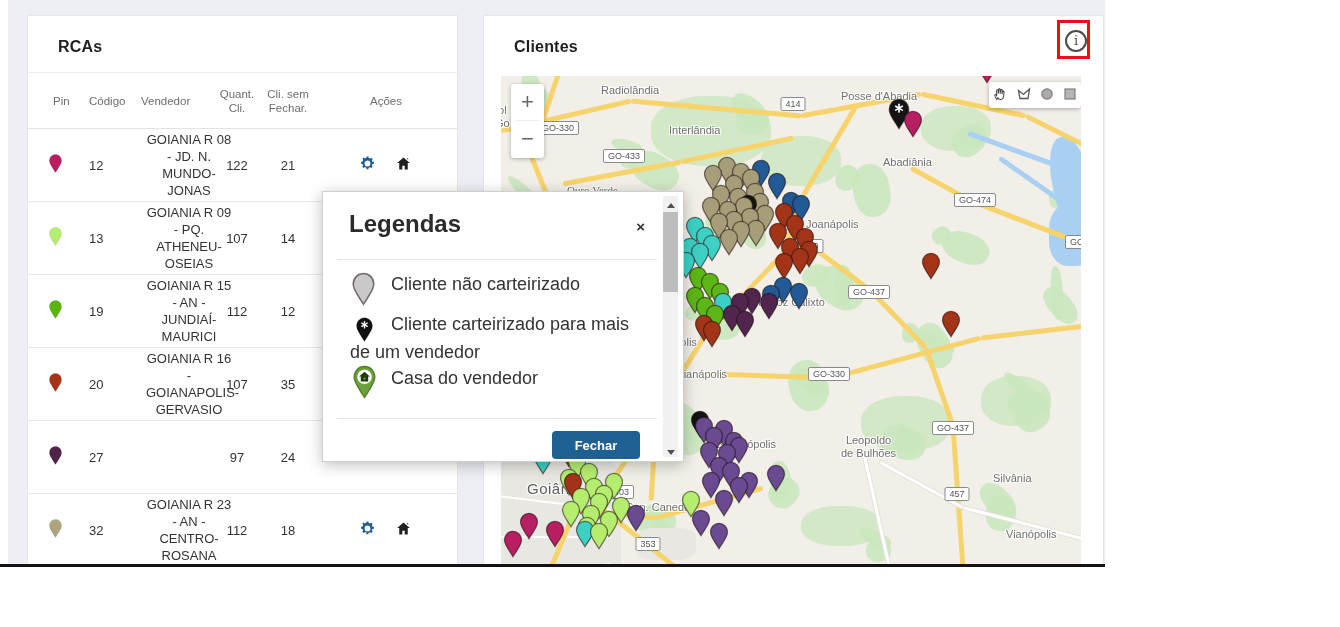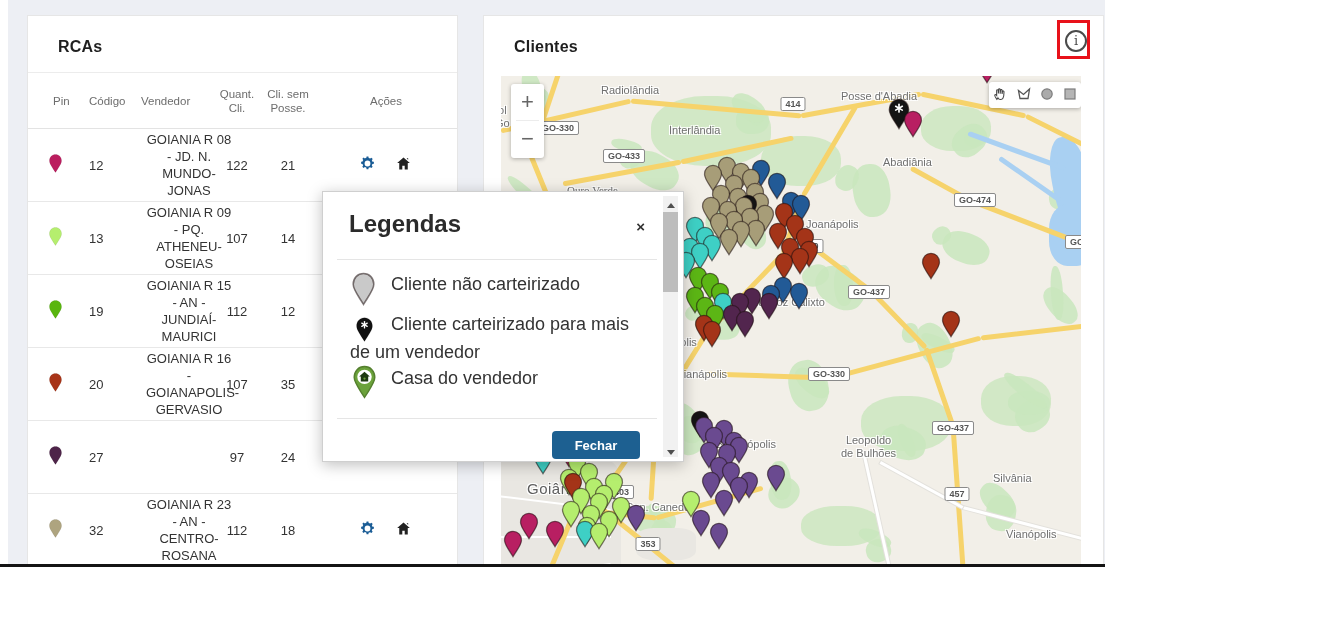--- a/index.html
+++ b/index.html
@@ -24,21 +24,21 @@
   
   #map { position:absolute; left:17px; top:60px; width:580px; height:489px; background:#f2efe8; overflow:hidden; }
   .gpatch { position:absolute; background:#c9e6bd; border-radius:45%; }
   .water { position:absolute; background:#a9d0f2; }
   .urban { position:absolute; background:#e9e7e2; }
   .road { position:absolute; transform-origin:0 0; }
   .place { position:absolute; font-size:11px; color:#6f6f6f; white-space:pre-line; text-align:center; line-height:13px;
            text-shadow:-1px -1px 0 #fff,1px -1px 0 #fff,-1px 1px 0 #fff,1px 1px 0 #fff; }
   .place.big { font-size:15px; color:#5d5d5d; letter-spacing:.5px; }
   .shield { position:absolute; transform:translate(-50%,-50%); background:#fff; border:1px solid #8a8a8a; border-radius:2px;
-            font-size:9px; color:#555; padding:1px 4px; white-space:nowrap;font-weight:bold; }
+            font-size:9px; color:#555; padding:1px 4px; white-space:nowrap; }
   .pin { position:absolute; transform:translate(-50%,-100%); }
   .zoomctl { position:absolute; left:10px; top:8px; width:33px; height:74px; background:#fff; border-radius:3px;
              box-shadow:0 1px 4px rgba(0,0,0,.3); z-index:30; }
   .zoomctl button { display:block; width:100%; height:36px; background:none; border:none; font-size:22px; color:#666; cursor:pointer; line-height:34px; }
   .zoomctl .zdiv { height:1px; background:#ececec; margin:0 5px; }
   .drawbar { position:absolute; left:488px; top:6px; width:92px; height:26px; background:#fff; border-radius:3px;
              box-shadow:0 1px 4px rgba(0,0,0,.3); z-index:30; display:flex; align-items:center; justify-content:space-around; }
   .drawbar button { background:none; border:none; width:20px; height:20px; cursor:pointer; padding:1px; }
   
   .red-box { position:absolute; left:573px; top:4px; width:33px; height:39px; border:3px solid #e8111a; z-index:40; }
@@ -71,21 +71,21 @@
   <div class="app">
 
     <section class="card card-rcas">
       <h2>RCAs</h2>
       <div class="divider"></div>
       <div class="thead">
         <span class="h" style="left:25px">Pin</span>
         <span class="h" style="left:61px">Código</span>
         <span class="h" style="left:113px">Vendedor</span>
         <span class="h" style="left:187px;width:44px">Quant. Cli.</span>
-        <span class="h" style="left:238px;width:44px">Cli. sem Posse.</span>
+        <span class="h" style="left:238px;width:44px">Cli. sem Fechar.</span>
         <span class="h" style="left:333px;width:50px">Ações</span>
       </div>
       <div id="rca-rows">
           <div class="row">
             <span class="c" style="left:20px"><svg width="15" height="20" viewBox="0 0 24 33">
                 <path d="M12 1.5C6.2 1.5 2 6 2 12c0 5.2 4.6 10.6 10 19.5 5.4-8.9 10-14.3 10-19.5 0-6-4.2-10.5-10-10.5z" fill="#bb1d5f" stroke="rgba(0,0,0,.15)" stroke-width="0.8"></path>
               </svg></span>
             <span class="c" style="left:61px">12</span>
             <span class="c vendor">GOIANIA R 08 - JD. N. MUNDO-JONAS</span>
             <span class="c num" style="left:187px">122</span>

